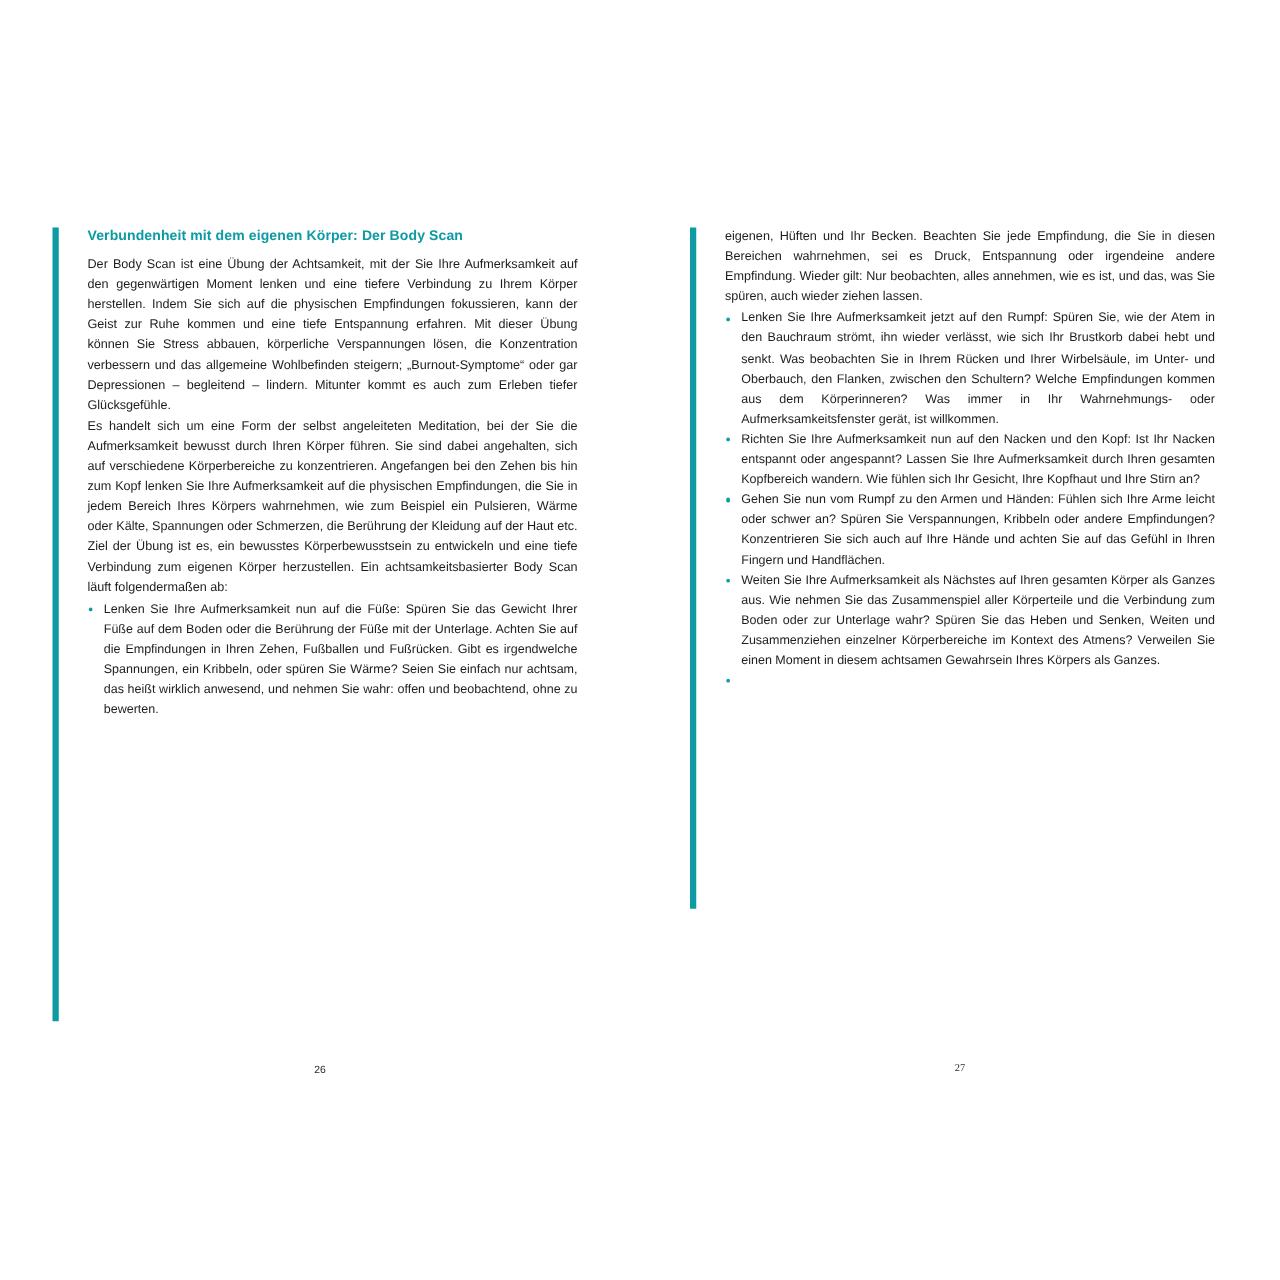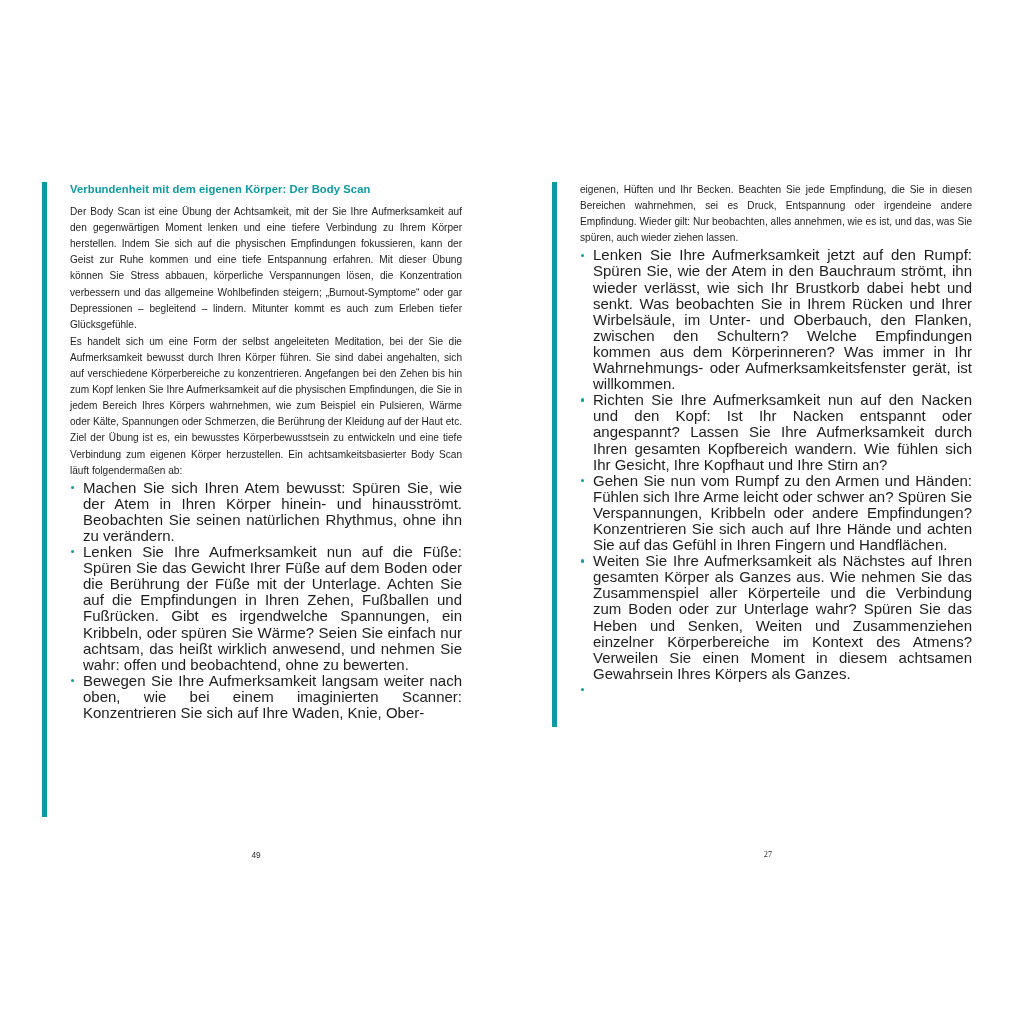--- a/index.html
+++ b/index.html
@@ -68,21 +68,21 @@
 
   ul.bullets {
     list-style: none;
     margin: 0;
     padding: 0;
   }
   ul.bullets li {
     position: relative;
     padding-left: 13px;
     margin: 0 0 0 0;
-    font-size: 15px;
+    font-size: 10px;
     line-height: 16.1px;
     text-align: justify;
     color: #1d1d1d;
   }
   ul.bullets li .dot {
     position: absolute;
     left: 1px;
     top: 6.2px;
     width: 3.2px;
     height: 3.2px;
@@ -108,37 +108,35 @@
 
 <div class="spread">
 
   <div class="page page-left">
     <div class="rule"></div>
     <div class="col">
       <h1 class="heading">Verbundenheit mit dem eigenen Körper: Der Body Scan</h1>
       <p class="para">Der Body Scan ist eine Übung der Achtsamkeit, mit der Sie Ihre Aufmerksamkeit auf den gegenwärtigen Moment lenken und eine tiefere Verbindung zu Ihrem Körper herstellen. Indem Sie sich auf die physischen Empfindungen fokussieren, kann der Geist zur Ruhe kommen und eine tiefe Entspannung erfahren. Mit dieser Übung können Sie Stress abbauen, körperliche Verspannungen lösen, die Konzentration verbessern und das allgemeine Wohlbefinden steigern; „Burnout-Symptome“ oder gar Depressionen – begleitend – lindern. Mitunter kommt es auch zum Erleben tiefer Glücksgefühle.</p>
       <p class="para">Es handelt sich um eine Form der selbst angeleiteten Meditation, bei der Sie die Aufmerksamkeit bewusst durch Ihren Körper führen. Sie sind dabei angehalten, sich auf verschiedene Körperbereiche zu konzentrieren. Angefangen bei den Zehen bis hin zum Kopf lenken Sie Ihre Aufmerksamkeit auf die physischen Empfindungen, die Sie in jedem Bereich Ihres Körpers wahrnehmen, wie zum Beispiel ein Pulsieren, Wärme oder Kälte, Spannungen oder Schmerzen, die Berührung der Kleidung auf der Haut etc. Ziel der Übung ist es, ein bewusstes Körperbewusstsein zu entwickeln und eine tiefe Verbindung zum eigenen Körper herzustellen. Ein achtsamkeitsbasierter Body Scan läuft folgendermaßen ab:</p>
       <ul class="bullets">
-        <li><span class="dot"></span><span>Machen Sie sich Ihren Atem bewusst: Spüren Sie, wie der Atem in Ihren Körper hinein- und hinausströmt. Beobachten Sie seinen natürlichen Rhythmus, ohne ihn zu verändern.</span></li>
         <li><span class="dot"></span><span>Lenken Sie Ihre Aufmerksamkeit nun auf die Füße: Spüren Sie das Gewicht Ihrer Füße auf dem Boden oder die Berührung der Füße mit der Unterlage. Achten Sie auf die Empfindungen in Ihren Zehen, Fußballen und Fußrücken. Gibt es irgendwelche Spannungen, ein Kribbeln, oder spüren Sie Wärme? Seien Sie einfach nur achtsam, das heißt wirklich anwesend, und nehmen Sie wahr: offen und beobachtend, ohne zu bewerten.</span></li>
-        <li><span class="dot"></span><span>Bewegen Sie Ihre Aufmerksamkeit langsam weiter nach oben, wie bei einem imaginierten Scanner: Konzentrieren Sie sich auf Ihre Waden, Knie, Ober-</span></li>
       </ul>
     </div>
   </div>
 
   <div class="page page-right">
     <div class="rule"></div>
     <div class="col">
       <p class="para">eigenen, Hüften und Ihr Becken. Beachten Sie jede Empfindung, die Sie in diesen Bereichen wahrnehmen, sei es Druck, Entspannung oder irgendeine andere Empfindung. Wieder gilt: Nur beobachten, alles annehmen, wie es ist, und das, was Sie spüren, auch wieder ziehen lassen.</p>
       <ul class="bullets">
         <li><span class="dot"></span><span>Lenken Sie Ihre Aufmerksamkeit jetzt auf den Rumpf: Spüren Sie, wie der Atem in den Bauchraum strömt, ihn wieder verlässt, wie sich Ihr Brustkorb dabei hebt und senkt. Was beobachten Sie in Ihrem Rücken und Ihrer Wirbelsäule, im Unter- und Oberbauch, den Flanken, zwischen den Schultern? Welche Empfindungen kommen aus dem Körperinneren? Was immer in Ihr Wahrnehmungs- oder Aufmerksamkeitsfenster gerät, ist willkommen.</span></li>
         <li><span class="dot"></span><span>Richten Sie Ihre Aufmerksamkeit nun auf den Nacken und den Kopf: Ist Ihr Nacken entspannt oder angespannt? Lassen Sie Ihre Aufmerksamkeit durch Ihren gesamten Kopfbereich wandern. Wie fühlen sich Ihr Gesicht, Ihre Kopfhaut und Ihre Stirn an?</span></li>
         <li><span class="dot"></span><span>Gehen Sie nun vom Rumpf zu den Armen und Händen: Fühlen sich Ihre Arme leicht oder schwer an? Spüren Sie Verspannungen, Kribbeln oder andere Empfindungen? Konzentrieren Sie sich auch auf Ihre Hände und achten Sie auf das Gefühl in Ihren Fingern und Handflächen.</span></li>
         <li><span class="dot"></span><span>Weiten Sie Ihre Aufmerksamkeit als Nächstes auf Ihren gesamten Körper als Ganzes aus. Wie nehmen Sie das Zusammenspiel aller Körperteile und die Verbindung zum Boden oder zur Unterlage wahr? Spüren Sie das Heben und Senken, Weiten und Zusammenziehen einzelner Körperbereiche im Kontext des Atmens? Verweilen Sie einen Moment in diesem achtsamen Gewahrsein Ihres Körpers als Ganzes.</span></li>
         <li><span class="dot"></span></li>
       </ul>
     </div>
   </div>
 
-  <div class="folio folio-left">49</div>
+  <div class="folio folio-left">26</div>
   <div class="folio folio-right">27</div>
 
 </div>
 
 </body></html>

